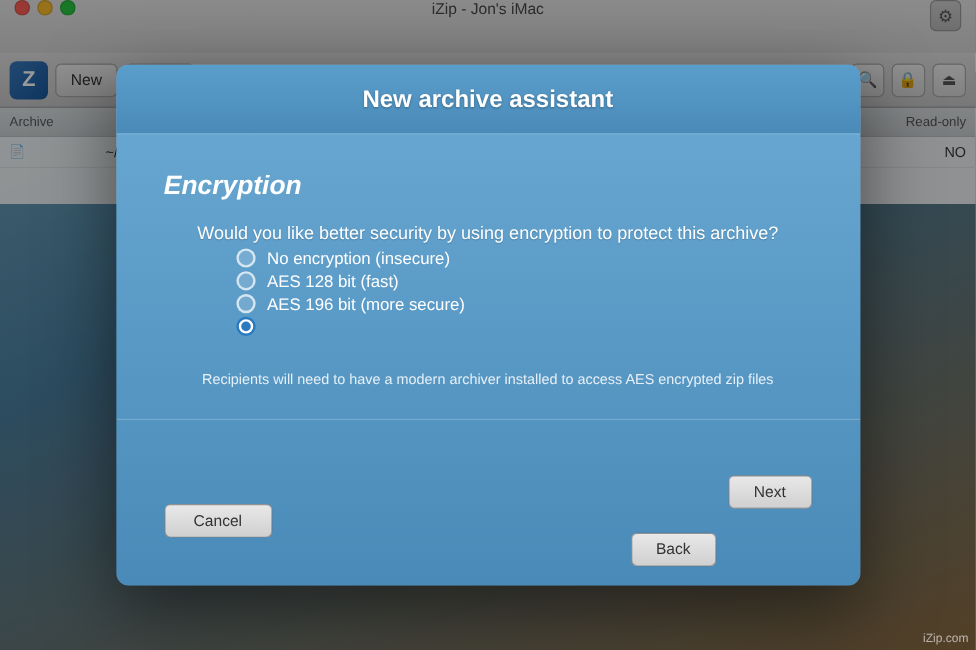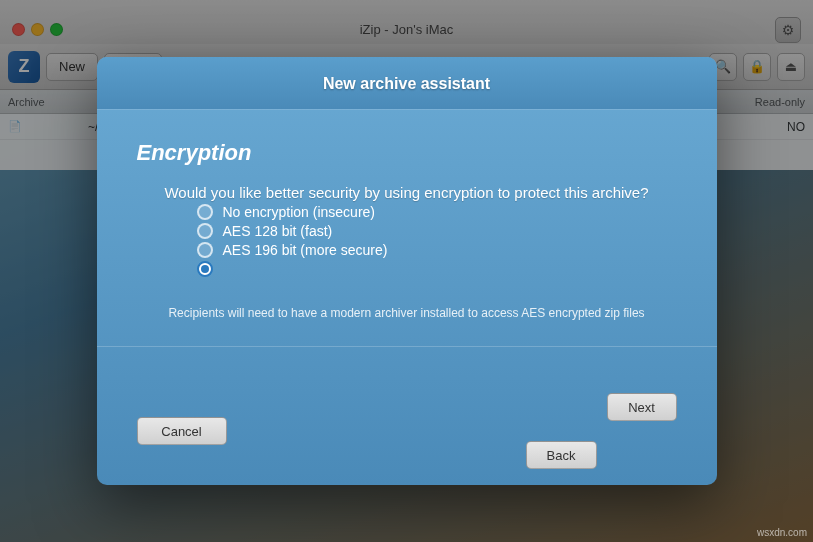--- a/index.html
+++ b/index.html
@@ -21,21 +21,20 @@
       background: linear-gradient(160deg, #7ab0c8 0%, #4a7fa0 40%, #8a6a40 100%);
     }
 
     
     .title-bar {
       position: absolute;
       top: 0; left: 0; right: 0;
       height: 60px;
       background: linear-gradient(to bottom, #e8e8e8, #d0d0d0);
       display: flex;
-      align-items: center;
       justify-content: center;
       border-bottom: 1px solid #b0b0b0;
     }
 
     .traffic-lights {
       position: absolute;
       left: 12px;
       display: flex;
       gap: 6px;
     }
@@ -180,21 +179,21 @@
     }
 
     .modal-header {
       background: linear-gradient(180deg, #5a9ecc 0%, #4a8ab8 100%);
       padding: 18px 20px 16px;
       text-align: center;
       border-bottom: 1px solid rgba(255,255,255,0.2);
     }
 
     .modal-title {
-      font-size: 16px;
+      font-size: 20px;
       font-weight: bold;
       color: white;
       text-shadow: 0 1px 2px rgba(0,0,0,0.3);
     }
 
     .modal-body {
       padding: 30px 40px;
     }
 
     .section-title {
@@ -401,13 +400,13 @@
     <div class="modal-footer">
       <button class="btn btn-cancel">Cancel</button>
       <div class="footer-right">
         <button class="btn btn-back">Back</button>
         <button class="btn btn-next">Next</button>
       </div>
     </div>
   </div>
 </div>
 
-<div class="watermark">wsxdn.com</div>
+<div class="watermark">iZip.com</div>
 
 </body></html>

